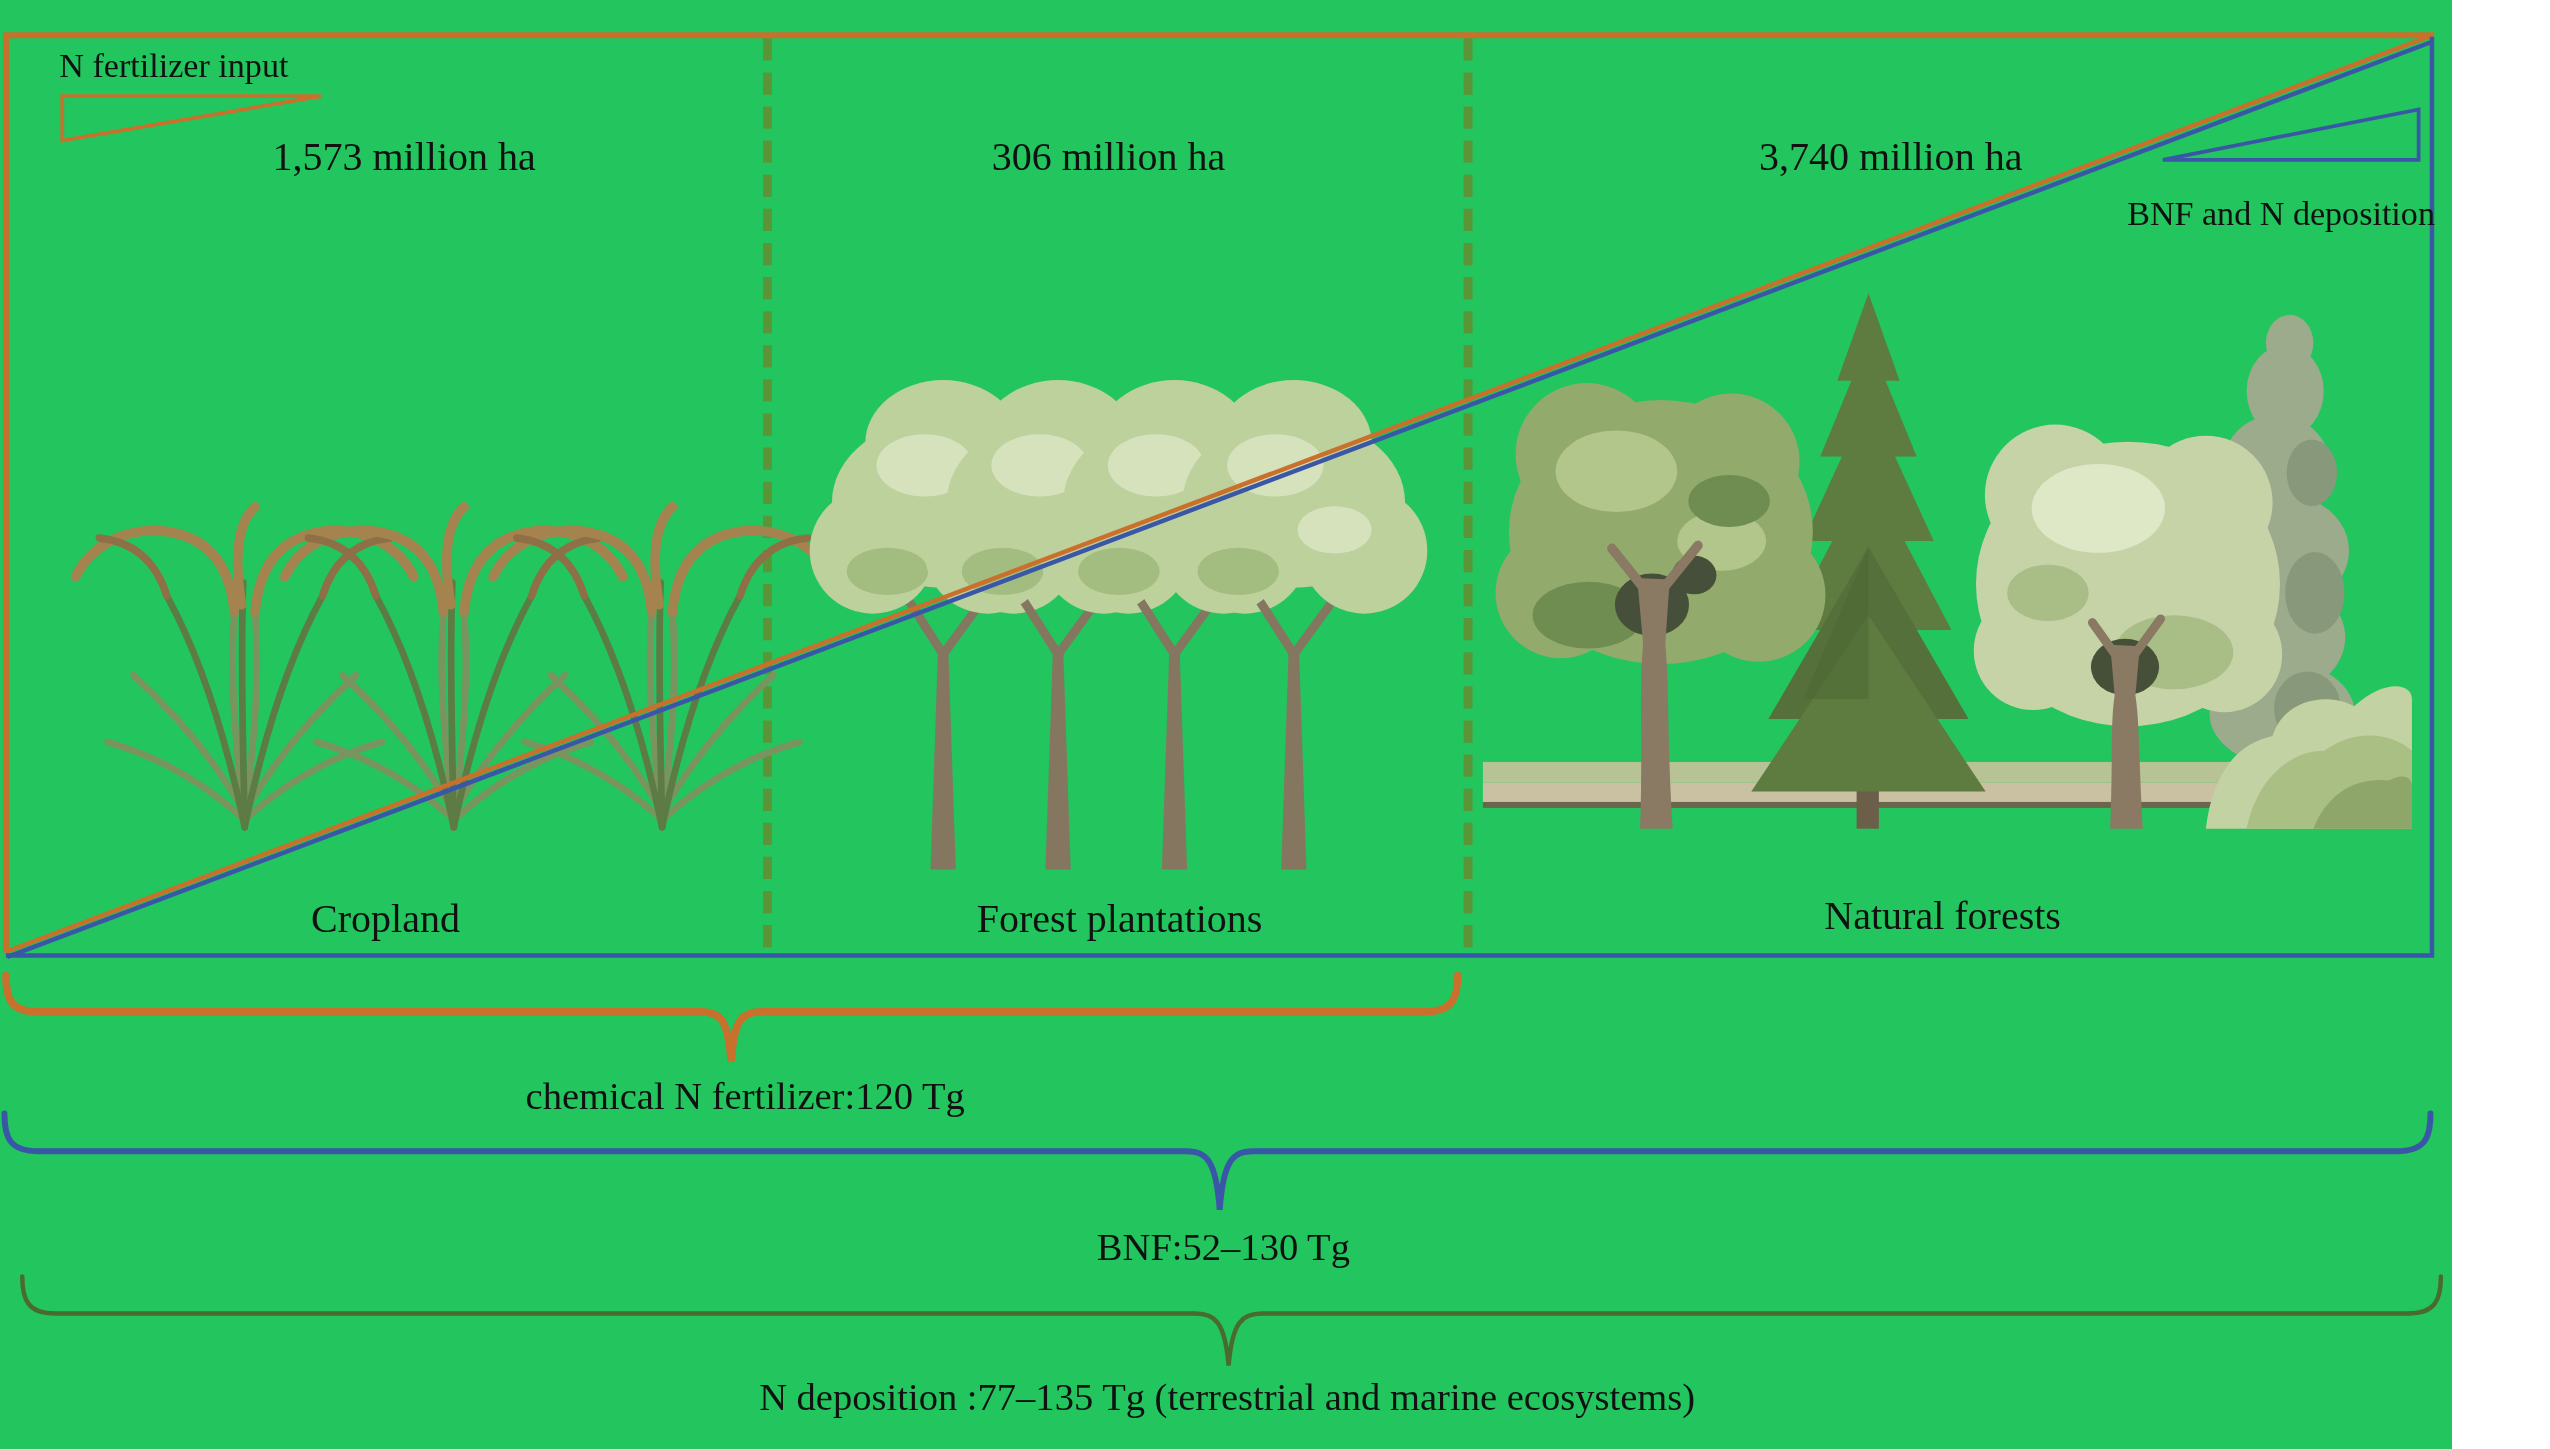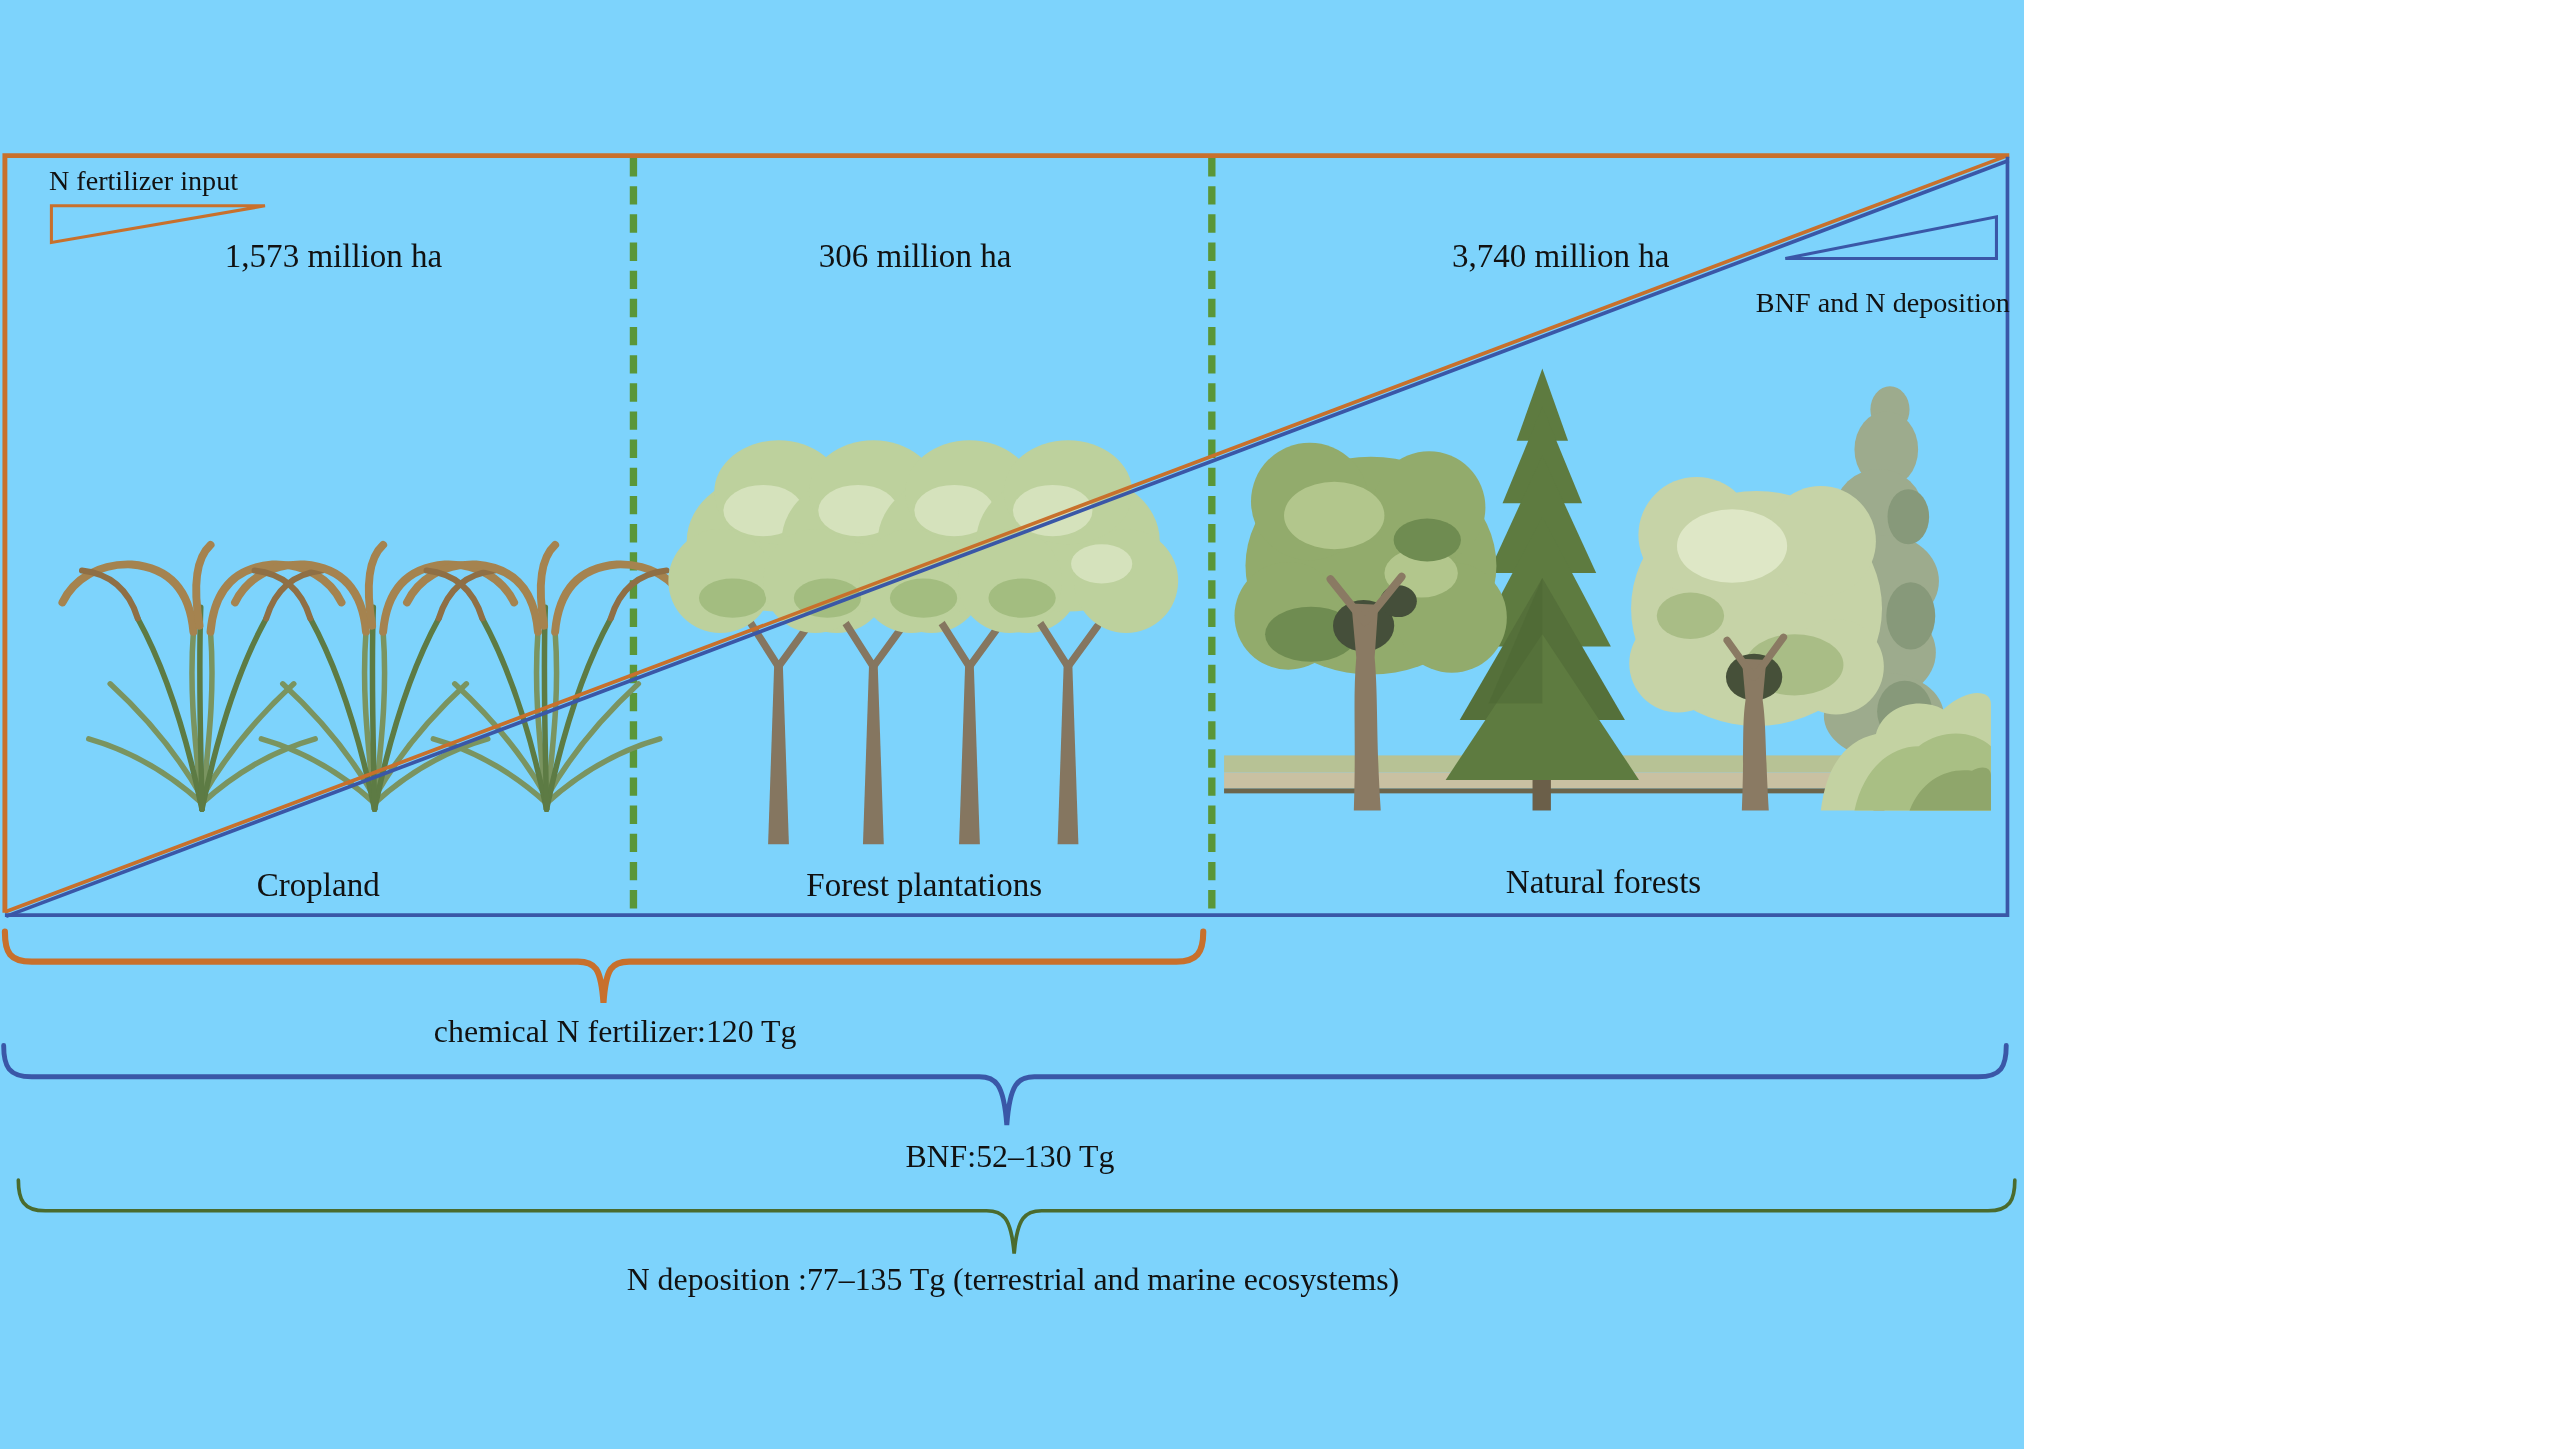--- a/index.html
+++ b/index.html
@@ -1,16 +1,16 @@
 <!DOCTYPE html>
 <html style="font-size:12.3px"><head>
 <meta charset="utf-8">
 <style>
   html,body{margin:0;padding:0;background:#ffffff;}
-  .stage{position:relative;width:2024px;height:1449px;background:#7dd3fc;overflow:hidden;
+  .stage{position:relative;width:2452px;height:1449px;background:#22c55e;overflow:hidden;
          font-family:"Liberation Serif","DejaVu Serif",serif;}
   svg{display:block;width:100%;height:100%;}
   text{font-family:"Liberation Serif","DejaVu Serif",serif;fill:#111111;}
   .big-label{font-size:54px;}
   .mid-label{font-size:52px;}
   .small-label{font-size:46px;}
   .leaf{stroke:#7a9460;stroke-width:9;fill:none;stroke-linecap:round;}
   .leafdark{stroke:#5d7b44;stroke-width:9;fill:none;stroke-linecap:round;}
   .head{stroke:#a5834f;stroke-width:13;fill:none;stroke-linecap:round;}
   .head2{stroke:#8f6f45;stroke-width:10;fill:none;stroke-linecap:round;}

